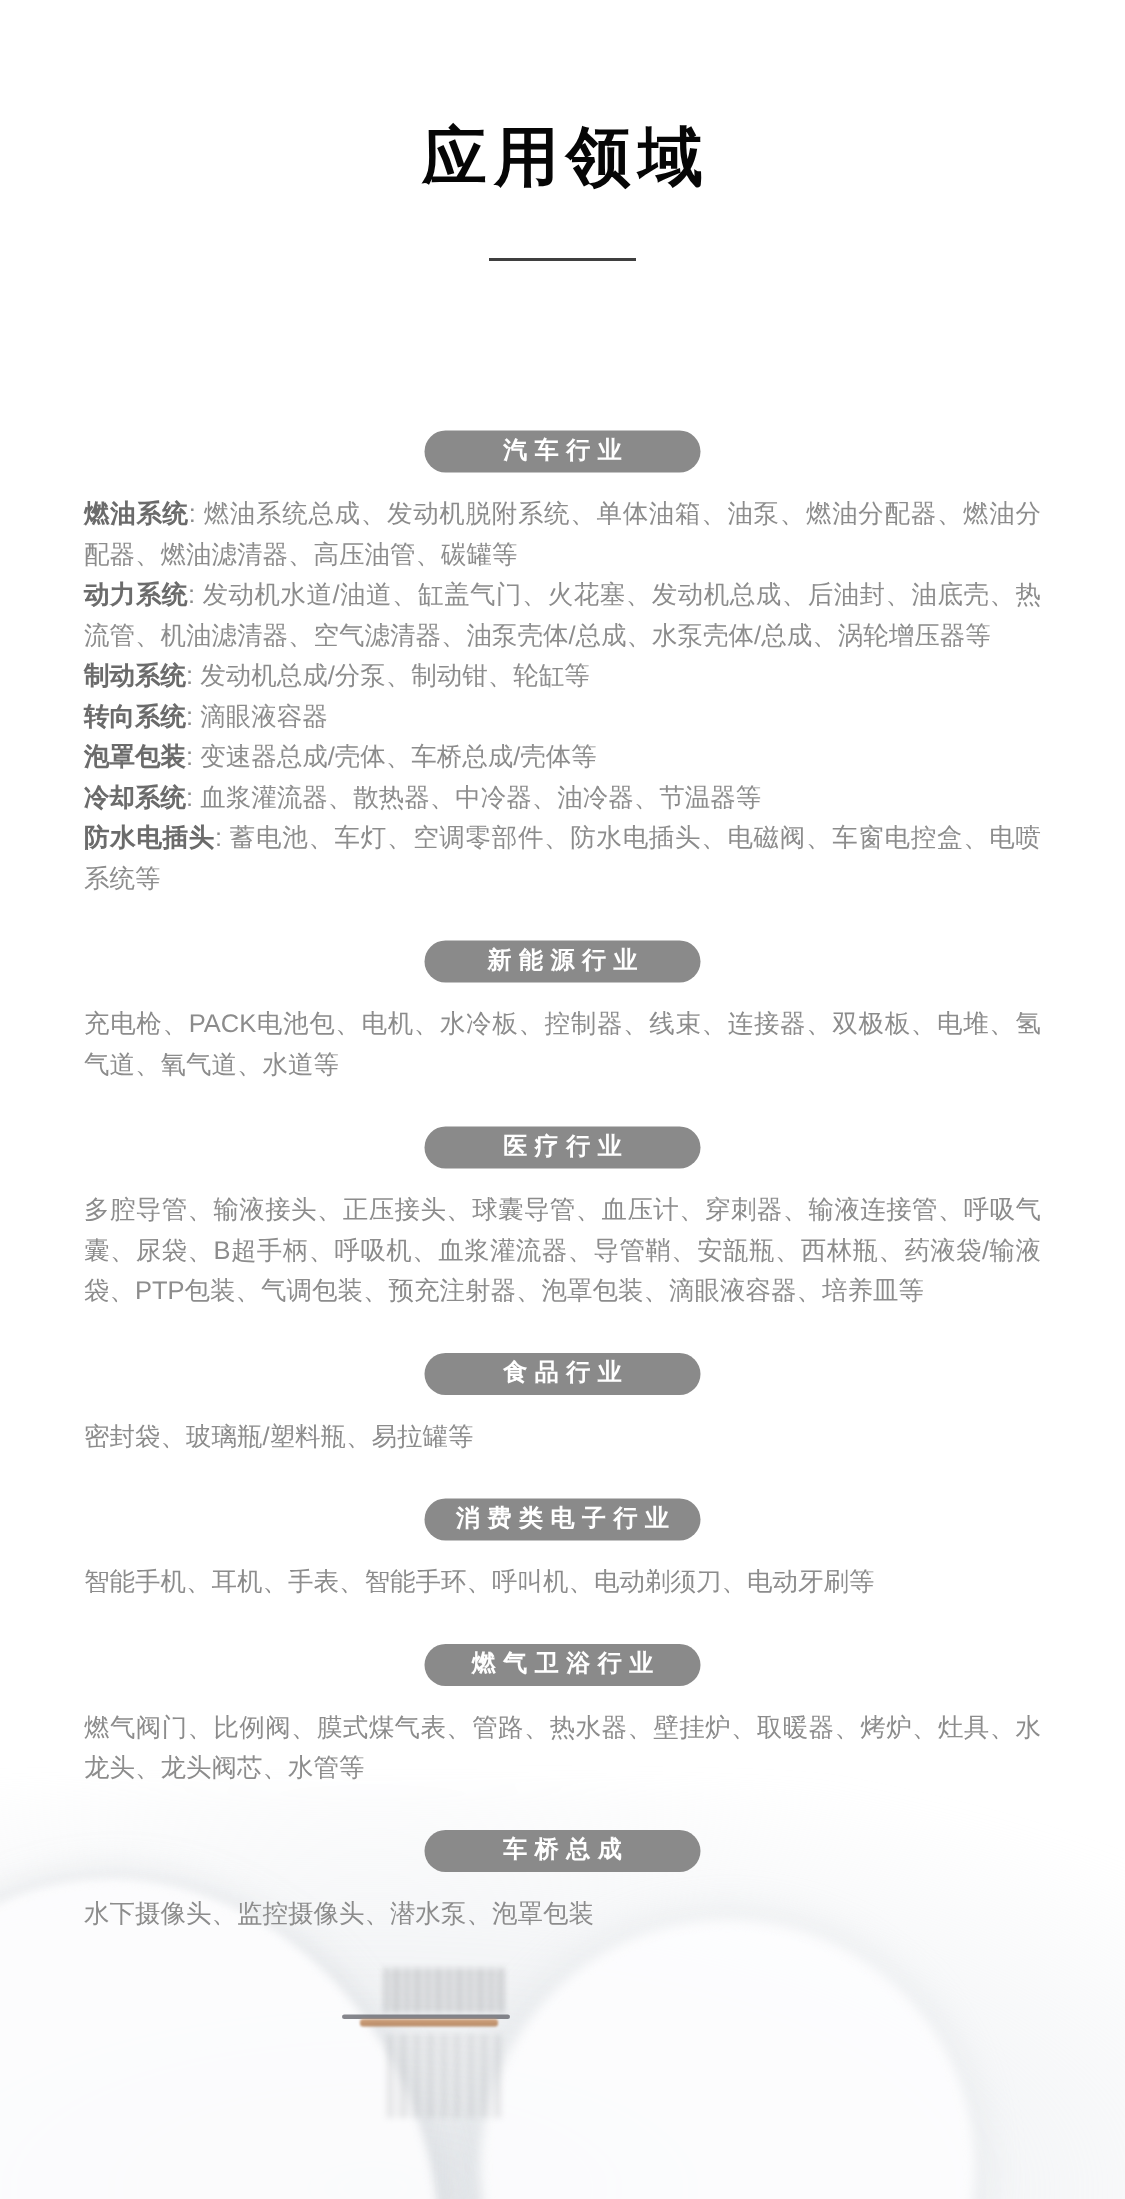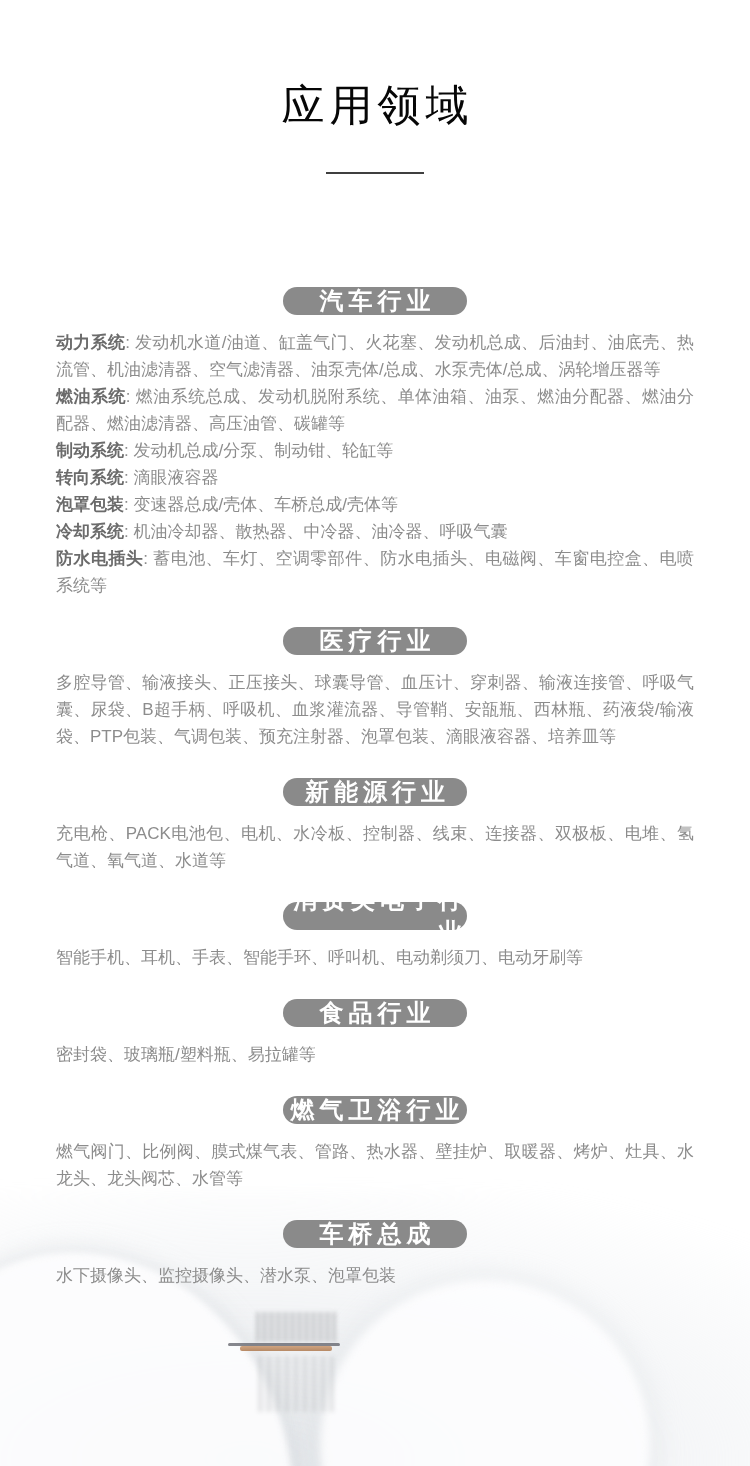--- a/index.html
+++ b/index.html
@@ -59,21 +59,21 @@
   }
 
   
   .content { position: relative; z-index: 1; }
 
   .page-title {
     padding-top: 50px;
     line-height: 52px;
     text-align: center;
     font-size: 43px;
-    font-weight: 400;
+    font-weight: 700;
     letter-spacing: 5px;
     text-indent: 5px;
     color: #060606;
   }
   .title-rule {
     width: 98px;
     height: 2px;
     margin: 41px auto 0;
     background: #3f3f3f;
   }
@@ -82,23 +82,22 @@
   .pill {
     width: 184px;
     height: 28px;
     margin: 28px auto 0;
     background: #8a8a8a;
     border-radius: 14px;
     display: flex;
     align-items: center;
     justify-content: center;
     color: #ffffff;
-    font-size: 24px;
+    font-size: 16px;
     font-weight: 700;
-    text-align: right;
   }
   .pill span { letter-spacing: 5px; padding-left: 5px; }
   .industry-section:first-child .pill { margin-top: 113px; }
 
   .section-body {
     width: 638px;
     margin: 14px auto 0;
     font-size: 17px;
     line-height: 27px;
     color: #8c8c8c;
@@ -126,59 +125,59 @@
   <div class="content">
     <h1 class="page-title">应用领域</h1>
     <div class="title-rule"></div>
 
     <div>
         <section class="industry-section">
           <div class="pill">
             <span>汽车行业</span>
           </div>
           <div class="section-body">
+            <p><span class="term">燃油系统</span><span class="colon">: </span><span>燃油系统总成、发动机脱附系统、单体油箱、油泵、燃油分配器、燃油分配器、燃油滤清器、高压油管、碳罐等</span></p>
             <p><span class="term">动力系统</span><span class="colon">: </span><span>发动机水道/油道、缸盖气门、火花塞、发动机总成、后油封、油底壳、热　流管、机油滤清器、空气滤清器、油泵壳体/总成、水泵壳体/总成、涡轮增压器等</span></p>
-            <p><span class="term">燃油系统</span><span class="colon">: </span><span>燃油系统总成、发动机脱附系统、单体油箱、油泵、燃油分配器、燃油分配器、燃油滤清器、高压油管、碳罐等</span></p>
             <p><span class="term">制动系统</span><span class="colon">: </span><span>发动机总成/分泵、制动钳、轮缸等</span></p>
             <p><span class="term">转向系统</span><span class="colon">: </span><span>滴眼液容器</span></p>
             <p><span class="term">泡罩包装</span><span class="colon">: </span><span>变速器总成/壳体、车桥总成/壳体等</span></p>
-            <p><span class="term">冷却系统</span><span class="colon">: </span><span>机油冷却器、散热器、中冷器、油冷器、呼吸气囊</span></p>
+            <p><span class="term">冷却系统</span><span class="colon">: </span><span>血浆灌流器、散热器、中冷器、油冷器、节温器等</span></p>
             <p><span class="term">防水电插头</span><span class="colon">: </span><span>蓄电池、车灯、空调零部件、防水电插头、电磁阀、车窗电控盒、电喷系统等</span></p>
+          </div>
+        </section>
+        <section class="industry-section">
+          <div class="pill">
+            <span>新能源行业</span>
+          </div>
+          <div class="section-body">
+            <p>充电枪、PACK电池包、电机、水冷板、控制器、线束、连接器、双极板、电堆、氢气道、氧气道、水道等</p>
           </div>
         </section>
         <section class="industry-section">
           <div class="pill">
             <span>医疗行业</span>
           </div>
           <div class="section-body">
             <p>多腔导管、输液接头、正压接头、球囊导管、血压计、穿刺器、输液连接管、呼吸气囊、尿袋、B超手柄、呼吸机、血浆灌流器、导管鞘、安瓿瓶、西林瓶、药液袋/输液袋、PTP包装、气调包装、预充注射器、泡罩包装、滴眼液容器、培养皿等</p>
           </div>
         </section>
         <section class="industry-section">
           <div class="pill">
-            <span>新能源行业</span>
+            <span>食品行业</span>
           </div>
           <div class="section-body">
-            <p>充电枪、PACK电池包、电机、水冷板、控制器、线束、连接器、双极板、电堆、氢气道、氧气道、水道等</p>
+            <p>密封袋、玻璃瓶/塑料瓶、易拉罐等</p>
           </div>
         </section>
         <section class="industry-section">
           <div class="pill">
             <span>消费类电子行业</span>
           </div>
           <div class="section-body">
             <p>智能手机、耳机、手表、智能手环、呼叫机、电动剃须刀、电动牙刷等</p>
-          </div>
-        </section>
-        <section class="industry-section">
-          <div class="pill">
-            <span>食品行业</span>
-          </div>
-          <div class="section-body">
-            <p>密封袋、玻璃瓶/塑料瓶、易拉罐等</p>
           </div>
         </section>
         <section class="industry-section">
           <div class="pill">
             <span>燃气卫浴行业</span>
           </div>
           <div class="section-body">
             <p>燃气阀门、比例阀、膜式煤气表、管路、热水器、壁挂炉、取暖器、烤炉、灶具、水龙头、龙头阀芯、水管等</p>
           </div>
         </section>

